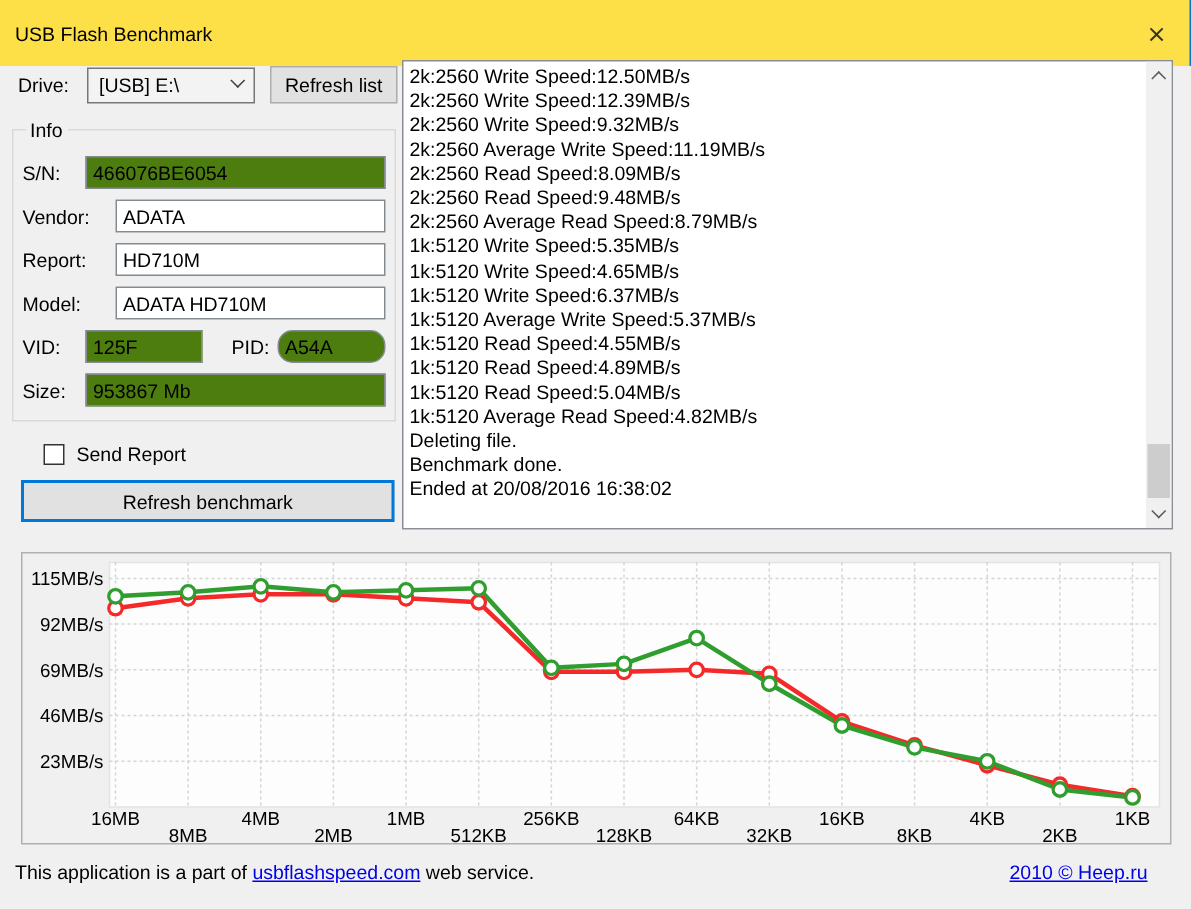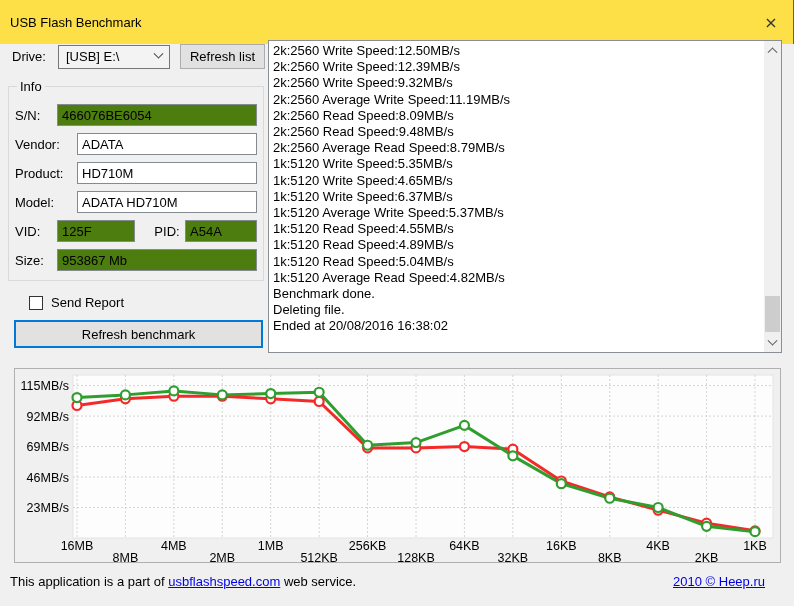--- a/index.html
+++ b/index.html
@@ -46,21 +46,21 @@
   .irow { display:flex; align-items:center; margin-top:7px; }
   .irow .lbl-s { width:42px; flex:none; }
   .irow .lbl-m { width:62px; flex:none; }
   .tb {
     height:22px; border:1px solid #838b90; padding:1px 4px; font-size:13px;
     font-family:"Liberation Sans",sans-serif; background:#fff; width:100%; min-width:0;
   }
   .tb.ro { background:#4d7c0f; }
   .tb.vid { width:78px; flex:none; }
   .lbl-pid { width:36px; flex:none; margin-left:14px;text-align:center; }
-  .tb.pid { width:72px; flex:none; }
+  .tb.pid { width:72px; flex:none;border-radius:10px; }
   .check-row { display:flex; align-items:center; margin:14px 0 0 29px; }
   .checkbox { width:14px; height:14px; background:#fff; border:1px solid #333; margin-right:8px; cursor:pointer; }
   .restart { display:block; margin:10px 0 0 14px; width:249px; height:28px; border:2px solid #0078d7; }
   
   .log {
     position:absolute; left:268px; top:40px; width:514px; height:313px;
     background:#fff; border:1px solid #898f94; overflow:hidden;
   }
   .log-lines { padding:2px 20px 0 4px; font-size:13px; line-height:16.2px; white-space:nowrap; }
   .sbar {
@@ -114,21 +114,21 @@
       <span class="lbl-s">S/N:</span>
       <input class="tb ro" readonly="" value="466076BE6054" style="">
     </div>
 
     <div class="irow">
       <span class="lbl-m">Vendor:</span>
       <input class="tb" value="ADATA" style="">
     </div>
 
     <div class="irow">
-      <span class="lbl-m">Product:</span>
+      <span class="lbl-m">Report:</span>
       <input class="tb" value="HD710M" style="">
     </div>
 
     <div class="irow">
       <span class="lbl-m">Model:</span>
       <input class="tb" value="ADATA HD710M" style="">
     </div>
 
     <div class="irow">
       <span class="lbl-s">VID:</span>
@@ -161,22 +161,22 @@
       <div>2k:2560 Read Speed:9.48MB/s</div>
       <div>2k:2560 Average Read Speed:8.79MB/s</div>
       <div>1k:5120 Write Speed:5.35MB/s</div>
       <div>1k:5120 Write Speed:4.65MB/s</div>
       <div>1k:5120 Write Speed:6.37MB/s</div>
       <div>1k:5120 Average Write Speed:5.37MB/s</div>
       <div>1k:5120 Read Speed:4.55MB/s</div>
       <div>1k:5120 Read Speed:4.89MB/s</div>
       <div>1k:5120 Read Speed:5.04MB/s</div>
       <div>1k:5120 Average Read Speed:4.82MB/s</div>
+      <div>Deleting file.</div>
       <div>Benchmark done.</div>
-      <div>Deleting file.</div>
       <div>Ended at 20/08/2016 16:38:02</div>
     </div>
   <div class="sbar">
     <div class="sb-btn">
       <span class="sb-chev up"></span>
     </div>
     <div class="sb-track">
       <div class="sb-thumb"></div>
     </div>
     <div class="sb-btn">

